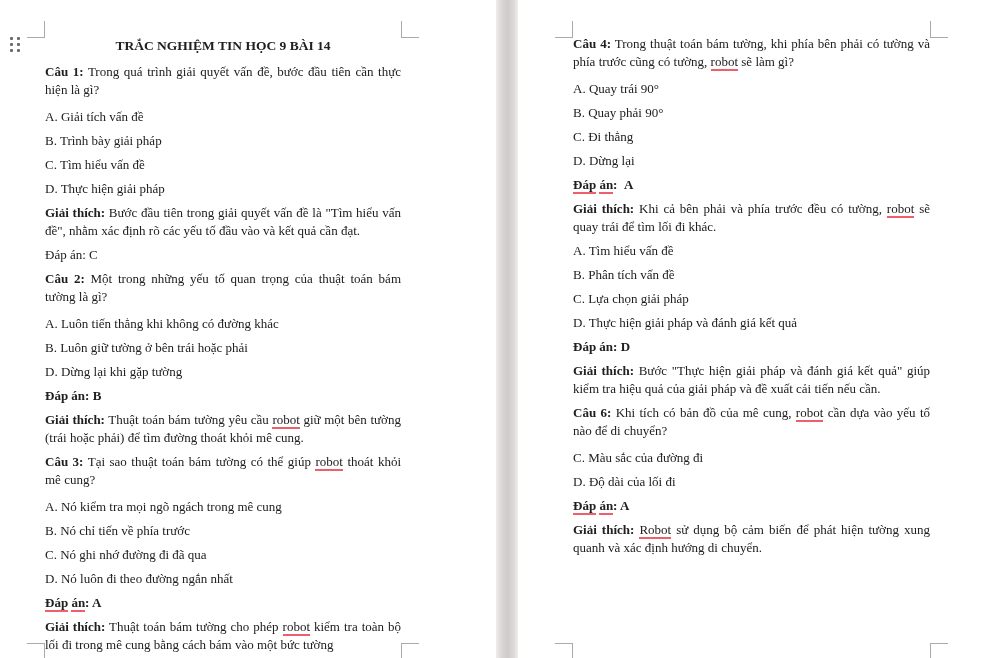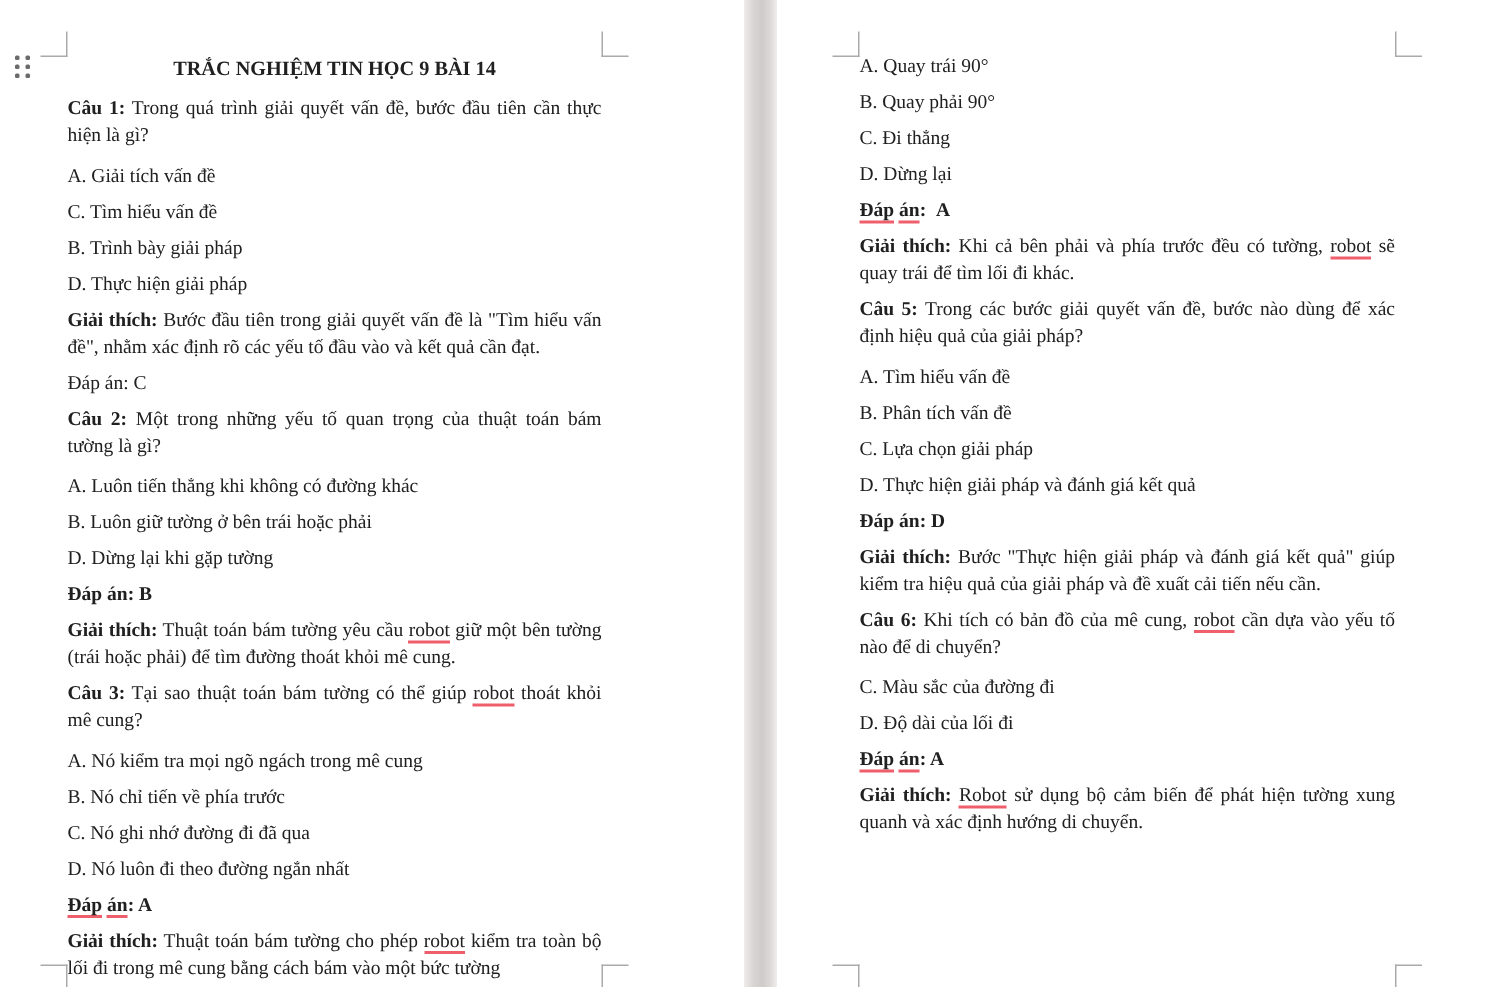--- a/index.html
+++ b/index.html
@@ -61,22 +61,22 @@
     <div class="corner c-tl"></div>
     <div class="corner c-tr"></div>
     <div class="corner c-bl"></div>
     <div class="corner c-br"></div>
 
     <h1 class="doc-title">TRẮC NGHIỆM TIN HỌC 9 BÀI 14</h1>
     <div class="content">
         <div>
           <p class="para question"><b>Câu 1:</b> <span>Trong quá trình giải quyết vấn đề, bước đầu tiên cần thực hiện là gì?</span></p>
           <p class="para option">A. Giải tích vấn đề</p>
+          <p class="para option">B. Trình bày giải pháp</p>
           <p class="para option">C. Tìm hiểu vấn đề</p>
-          <p class="para option">B. Trình bày giải pháp</p>
           <p class="para option">D. Thực hiện giải pháp</p>
           <p class="para explanation"><b>Giải thích:</b> <span>Bước đầu tiên trong giải quyết vấn đề là "Tìm hiểu vấn đề", nhằm xác định rõ các yếu tố đầu vào và kết quả cần đạt.</span></p>
           <p class="para answer"><span>Đáp án: C</span></p>
         </div>
         <div>
           <p class="para question"><b>Câu 2:</b> <span>Một trong những yếu tố quan trọng của thuật toán bám tường là gì?</span></p>
           <p class="para option">A. Luôn tiến thẳng khi không có đường khác</p>
           <p class="para option">B. Luôn giữ tường ở bên trái hoặc phải</p>
           <p class="para option">D. Dừng lại khi gặp tường</p>
           <p class="para answer b"><span>Đáp án: B</span></p>
@@ -97,29 +97,29 @@
   <div class="gap"></div>
 
   <section class="page page2">
     <div class="corner c-tl"></div>
     <div class="corner c-tr"></div>
     <div class="corner c-bl"></div>
     <div class="corner c-br"></div>
 
     <div class="content">
         <div>
+          <p class="para question"><b>Câu 4:</b> <span>Trong thuật toán bám tường, khi phía bên phải có tường và phía trước cũng có tường, </span><span class="sp">robot</span><span> sẽ làm gì?</span></p>
           <p class="para option">A. Quay trái 90°</p>
           <p class="para option">B. Quay phải 90°</p>
           <p class="para option">C. Đi thẳng</p>
           <p class="para option">D. Dừng lại</p>
           <p class="para answer b"><span class="sp">Đáp</span><span> </span><span class="sp">án</span><span>: &nbsp;A</span></p>
           <p class="para explanation"><b>Giải thích:</b> <span>Khi cả bên phải và phía trước đều có tường, </span><span class="sp">robot</span><span> sẽ quay trái để tìm lối đi khác.</span></p>
         </div>
         <div>
-          <p class="para question"><b>Câu 5:</b> <span>Trong các bước giải quyết vấn đề, bước nào dùng để xác định hiệu quả của giải pháp?</span></p>
           <p class="para option">A. Tìm hiểu vấn đề</p>
           <p class="para option">B. Phân tích vấn đề</p>
           <p class="para option">C. Lựa chọn giải pháp</p>
           <p class="para option">D. Thực hiện giải pháp và đánh giá kết quả</p>
           <p class="para answer b"><span>Đáp án: D</span></p>
           <p class="para explanation"><b>Giải thích:</b> <span>Bước "Thực hiện giải pháp và đánh giá kết quả" giúp kiểm tra hiệu quả của giải pháp và đề xuất cải tiến nếu cần.</span></p>
         </div>
         <div>
           <p class="para question"><b>Câu 6:</b> <span>Khi tích có bản đồ của mê cung, </span><span class="sp">robot</span><span> cần dựa vào yếu tố nào để di chuyển?</span></p>
           <p class="para option">C. Màu sắc của đường đi</p>

